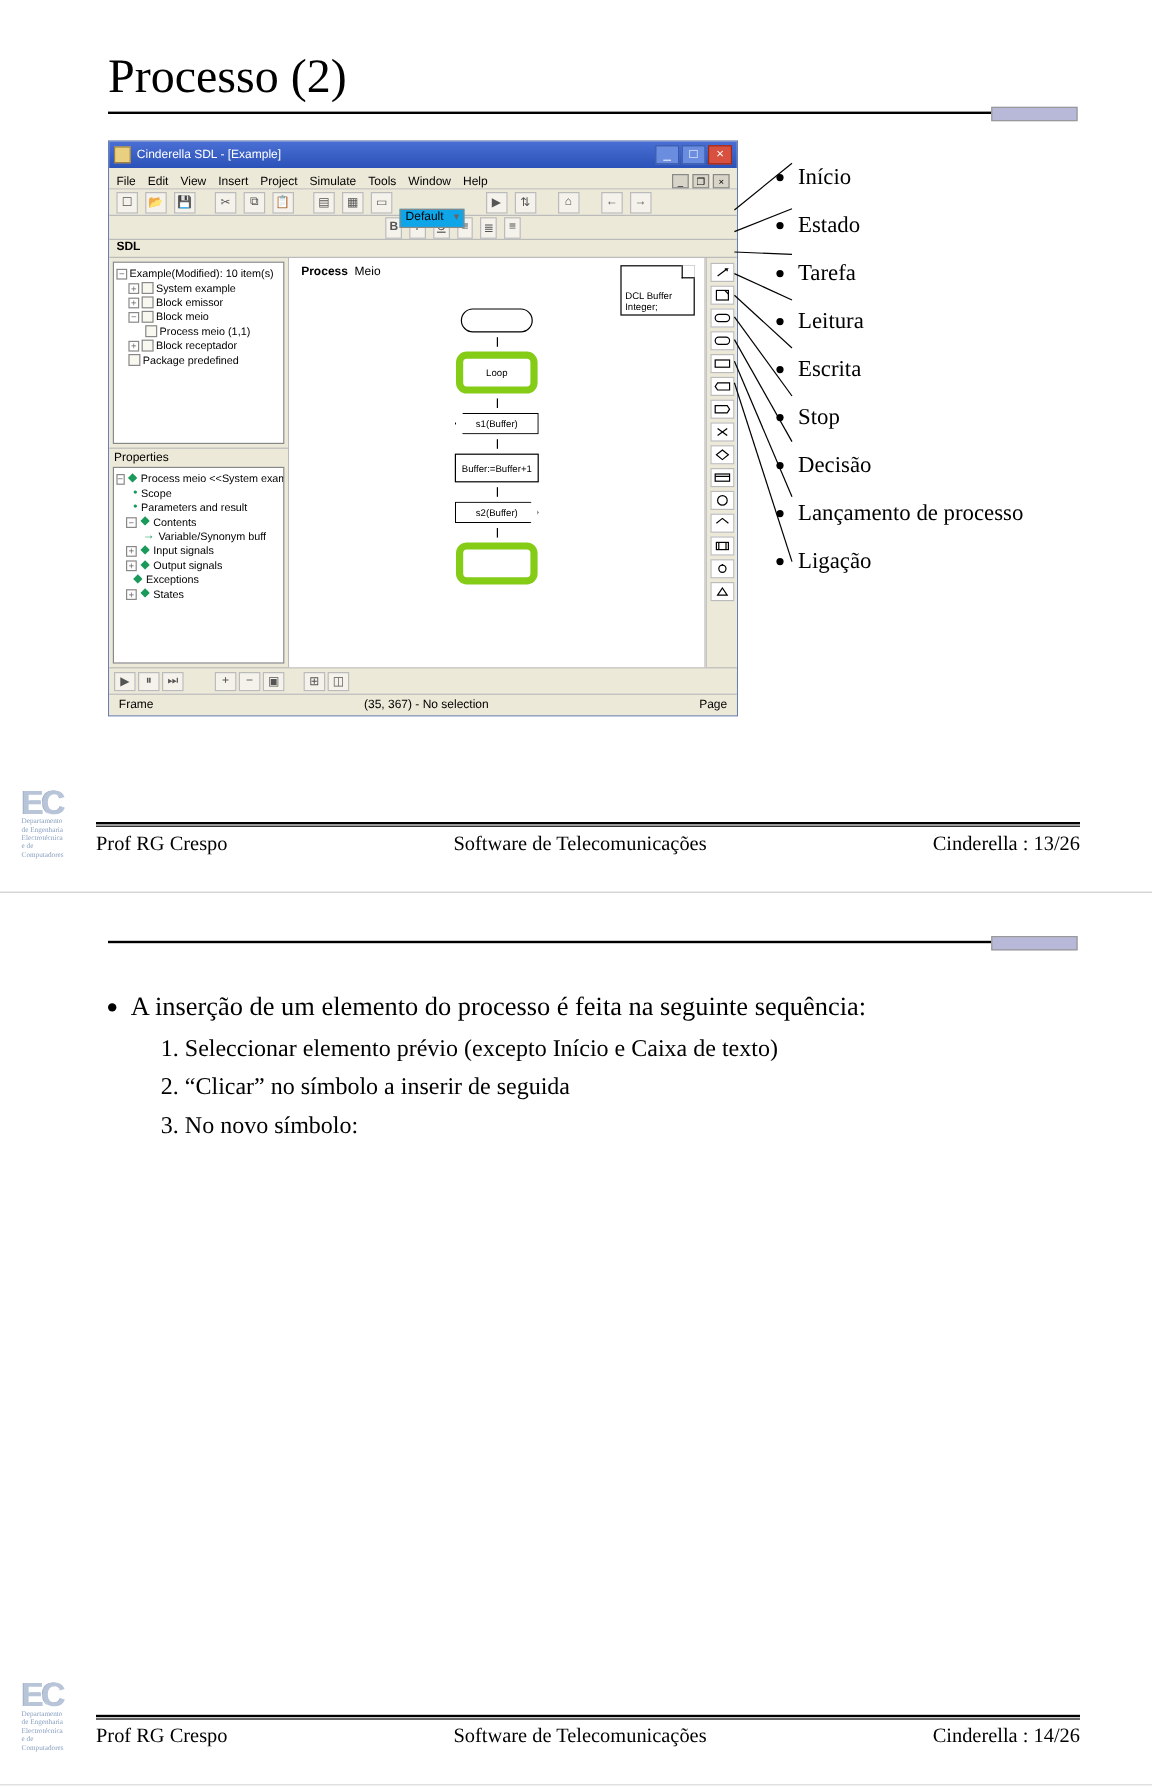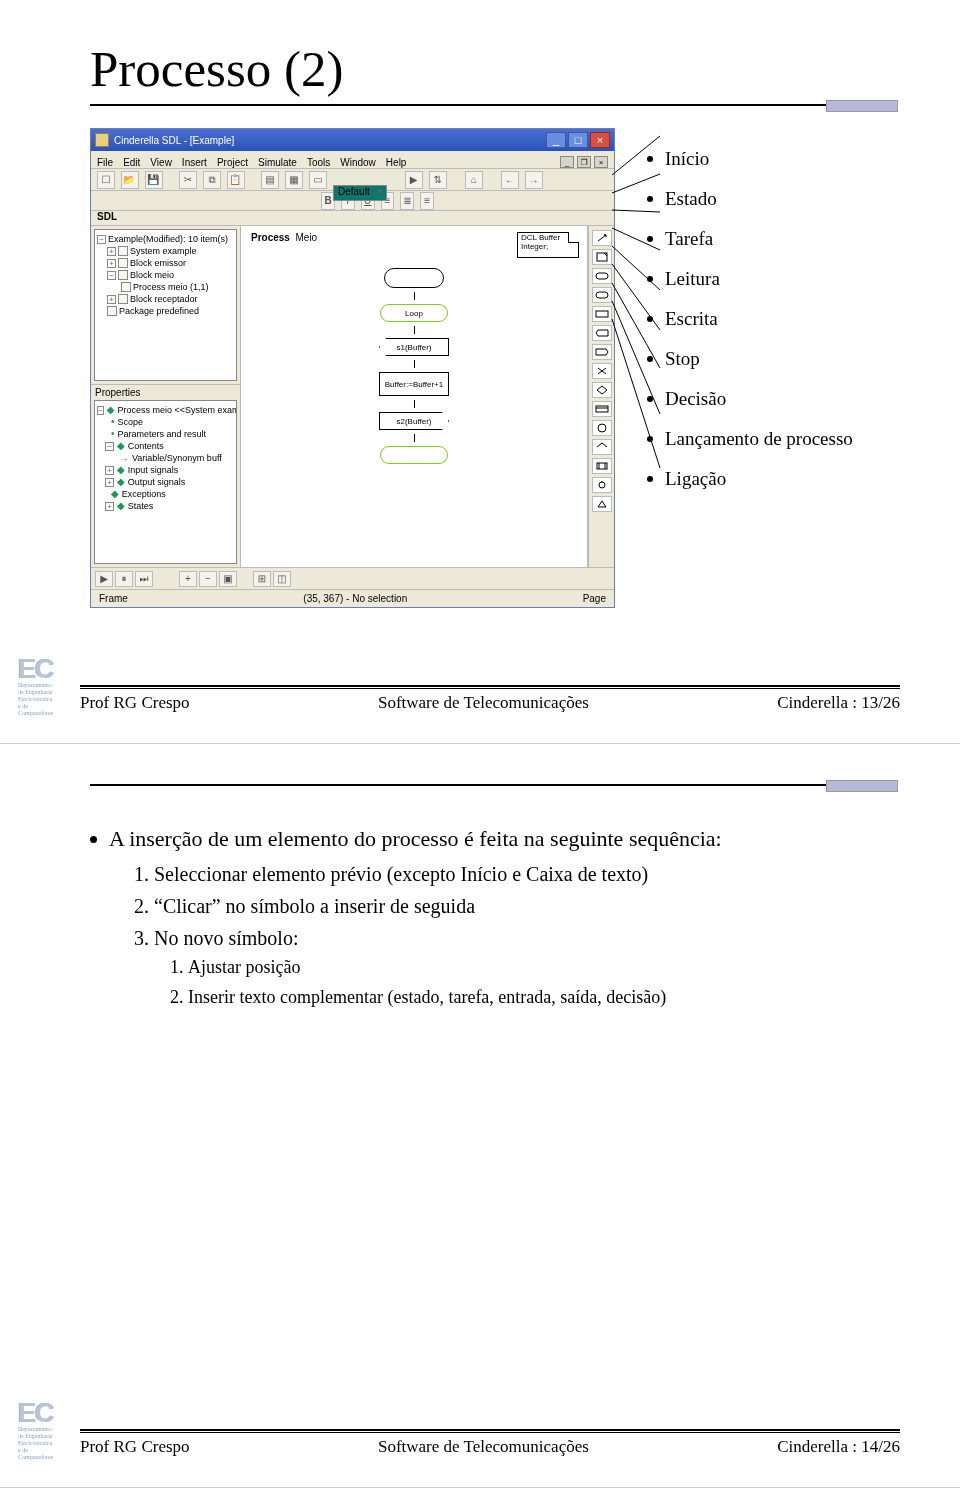--- a/index.html
+++ b/index.html
@@ -10,21 +10,21 @@
     color: #000;
   }
   .slide {
     width: 960px;
     height: 744px;
     position: relative;
     padding: 40px 70px 20px 90px;
     border-bottom: 1px solid #ccc;
   }
   .slide-title {
-    font-size: 51px;
+    font-size: 40px;
     font-weight: normal;
     margin-bottom: 6px;
   }
   .title-underline {
     position: relative;
     height: 14px;
   }
   .title-underline .hr {
     position: absolute;
     left: 0; right: 0; top: 0;
@@ -90,21 +90,21 @@
   .toolbar {
     height: 22px;
     background: #ece9d8;
     display: flex;
     align-items: center;
     gap: 6px;
     padding: 0 6px;
     border-bottom: 1px solid #bbb;
   }
   .tbtn { width: 18px; height: 18px; border: 1px solid #bbb; background: #f4f2ea; display:flex; align-items:center; justify-content:center; font-size:10px; color:#555; }
-  .toolbar .combo { height: 16px; border: 1px solid #888; background: #0f766e; padding: 0 16px 0 4px; font-size: 10px; position:relative;margin-top:26px; }
+  .toolbar .combo { height: 16px; border: 1px solid #888; background: #0ea5e9; padding: 0 16px 0 4px; font-size: 10px; position:relative;margin-top:26px; }
   .toolbar .combo::after { content:"▾"; position:absolute; right:3px; top:0; font-size:9px; color:#666;}
   .toolbar2 {
     height: 20px;
     background: #ece9d8;
     display: flex;
     align-items: center;
     gap: 6px;
     padding: 0 180px;
     border-bottom: 1px solid #bbb;
   }
@@ -162,40 +162,40 @@
   .canvas-title {
     position: absolute; top: 6px; left: 10px;
     font-size: 10px;
   }
   .canvas-title b { font-weight: bold; }
   .dcl-box {
     position: absolute; top: 6px; right: 8px;
     width: 62px; height: 26px;
     border: 1px solid #000;
     font-size: 8px;
-    padding: 0 3px;
+    padding: 20px 3px;
     background: #fff;
     line-height: 9px;
   }
   .dcl-box::after {
     content:"";
     position:absolute; top:-1px; right:-1px;
     width:10px; height:10px;
     border-left:1px solid #000;
     border-bottom:1px solid #000;
     background:#fff;
   }
   .flow-col {
     position: absolute;
     top: 38px; left: 50%; transform: translateX(-50%);
     display: flex; flex-direction: column; align-items: center;
   }
   .fc-shape { margin: 4px 0; font-size: 8px; display:flex; align-items:center; justify-content:center; }
   .fc-start { width: 60px; height: 20px; border: 1px solid #000; border-radius: 10px; background:#fff;}
-  .fc-state { width: 68px; height: 18px; border: 1px solid #84cc16; border-radius: 9px; background:#fff;}
+  .fc-state { width: 68px; height: 35px; border: 6px solid #84cc16; border-radius: 9px; background:#fff;}
   .fc-in    { width: 70px; height: 18px; border: 1px solid #000; background:#fff; clip-path: polygon(0 0, 100% 0, 100% 100%, 10% 100%, 0 50%, 10% 0);}
   .fc-task  { width: 70px; height: 24px; border: 1px solid #000; background:#fff; text-align:center; line-height:10px; padding-top:2px;}
   .fc-out   { width: 70px; height: 18px; border: 1px solid #000; background:#fff; clip-path: polygon(0 0, 90% 0, 100% 50%, 90% 100%, 0 100%);}
   .fc-line  { width: 1px; height: 8px; background: #000; }
 
   .rightpalette {
     width: 26px;
     background: #ece9d8;
     border-left: 1px solid #bbb;
     display: flex;
@@ -721,24 +721,20 @@
   <div class="slide-body s2-body">
     <div class="b1">
       <span class="dot"></span>
       <span>A inserção de um elemento do processo é feita na seguinte sequência:</span>
     </div>
     <ol>
       <li>Seleccionar elemento prévio (excepto Início e Caixa de texto)</li>
       <li>“Clicar” no símbolo a inserir de seguida</li>
       <li>
         <span>No novo símbolo:</span>
-        <ol>
-          <li>Ajustar posição</li>
-          <li>Inserir texto complementar (estado, tarefa, entrada, saída, decisão)</li>
-        </ol>
       </li>
     </ol>
   </div>
 
   <div class="logo-block">
     <div class="big">EC</div>
     <div>Departamento</div>
     <div>de Engenharia</div>
     <div>Electrotécnica</div>
     <div>e de</div>

